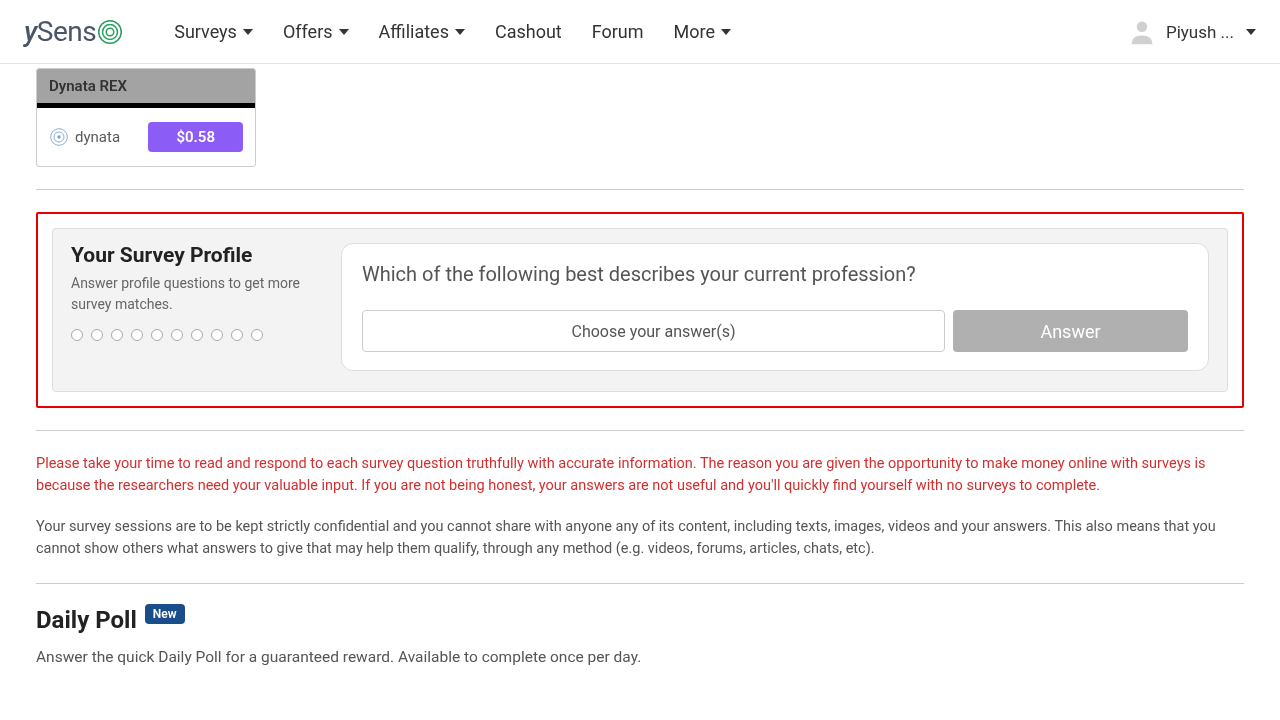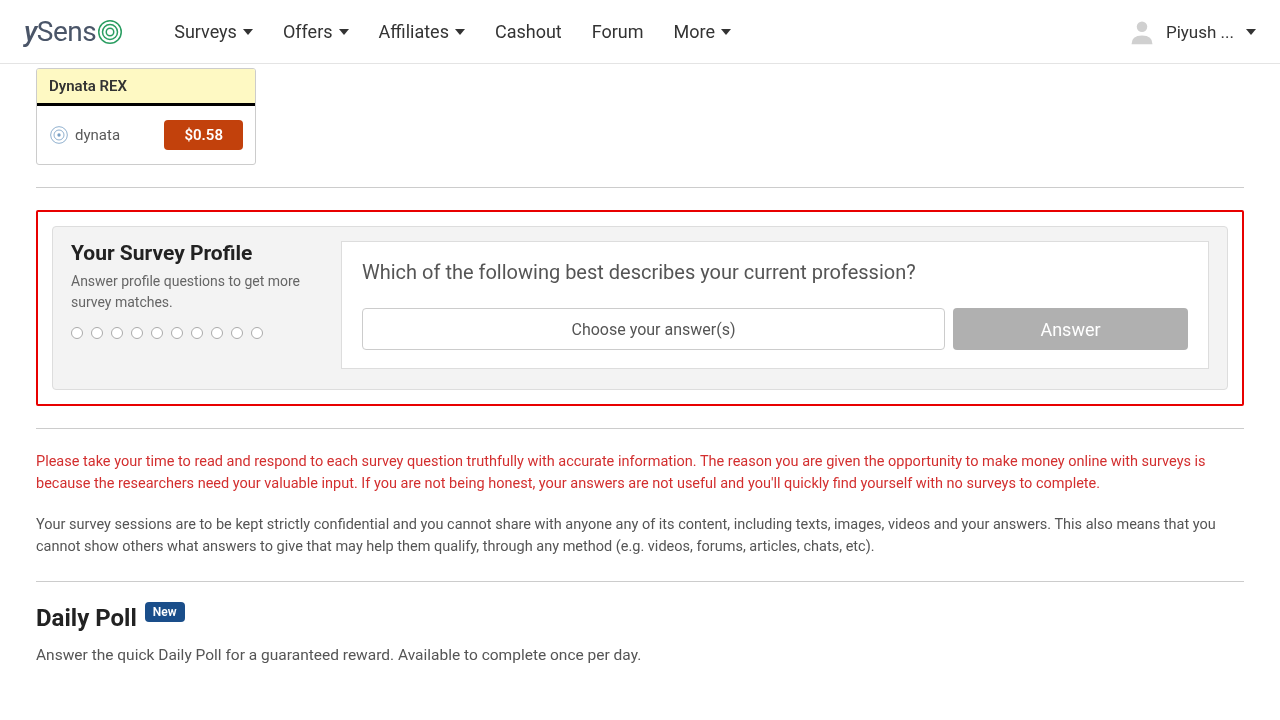--- a/index.html
+++ b/index.html
@@ -48,49 +48,49 @@
     .navbar-right { display:flex; align-items:center; gap:10px; cursor:pointer;}
     .avatar-icon {
       width:28px; height:28px;
     }
     .username { font-size:17px; color:#333; }
     .content { padding: 0 36px; }
     .survey-card {
       width: 220px; border:1px solid #ccc; border-radius:3px; overflow:hidden; margin-top:4px;
     }
     .survey-card-header {
-      background:#fef9c3; border-bottom:3px solid #000000; padding:8px 12px; font-weight:600; font-size:15px; color:#333;
+      background:#a3a3a3; border-bottom:5px solid #000000; padding:8px 12px; font-weight:600; font-size:15px; color:#333;
     }
     .survey-card-body {
       display:flex; align-items:center; justify-content:space-between; padding:14px 12px;text-align:center;
     }
     .dynata-logo { display:flex; align-items:center; gap:6px;}
     .dynata-swirl {
       width:20px; height:20px;
     }
     .dynata-text { color:#5a5a5a; font-size:15px;}
     .price-badge {
-      background:#c2410c; color:#fff; border-radius:4px; padding:6px 20px; font-size:15px; font-weight:600; cursor:pointer;
+      background:#8b5cf6; color:#fff; border-radius:4px; padding:6px 28px; font-size:15px; font-weight:600; cursor:pointer;
     }
     hr.divider { border:none; border-top:1px solid #ccc; margin:22px 0; }
     .profile-box {
       border:2px solid #e80000; border-radius:2px; padding:14px 14px; display:flex; gap:0;
     }
     .profile-inner {
       background:#f3f3f3; border:1px solid #ddd; border-radius:4px; display:flex; width:100%; padding:14px 18px 20px 18px;
     }
     .profile-left { width:270px; flex-shrink:0; }
     .profile-title { font-size:21px; font-weight:700; color:#222; margin-bottom:6px;}
     .profile-earn { font-size:15px; color:#1a7fc4; margin-bottom:10px;}
     .profile-earn b { font-weight:700; }
     .profile-hint { font-size:14px; color:#666; line-height:1.5; margin-bottom:14px;}
     .dots { display:flex; gap:8px; }
     .dot { width:12px; height:12px; border:1.5px solid #aaa; border-radius:50%; background:#fff;}
     .profile-right {
-      flex:1; background:#fff; border:1px solid #ddd; border-radius:0; padding:18px 20px 18px 20px;
+      flex:1; background:#fff; border:1px solid #ddd; border-radius:12px; padding:18px 20px 18px 20px;
     }
     .question-text { font-size:20px; color:#555; margin-bottom:24px;}
     .answer-row { display:flex; gap:8px; align-items:stretch;}
     .answer-select {
       flex:1; border:1px solid #ccc; border-radius:4px; height:42px; display:flex; align-items:center; justify-content:center; color:#555; font-size:16px; background:#fff; cursor:pointer;
     }
     .answer-btn {
       width:235px; background:#b0b0b0; color:#fff; border-radius:4px; height:42px; display:flex; align-items:center; justify-content:center; font-size:18px; cursor:pointer;
     }
     .warning-text { color:#d32f2f; font-size:14.5px; line-height:1.55; margin-top:12px;}

